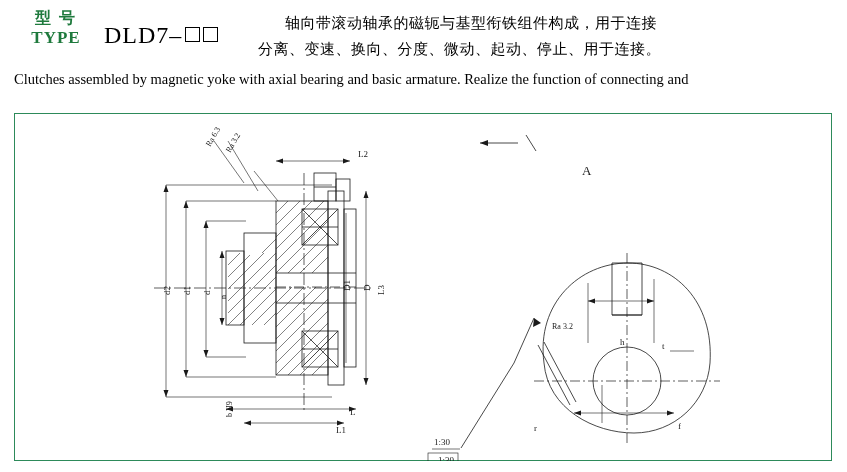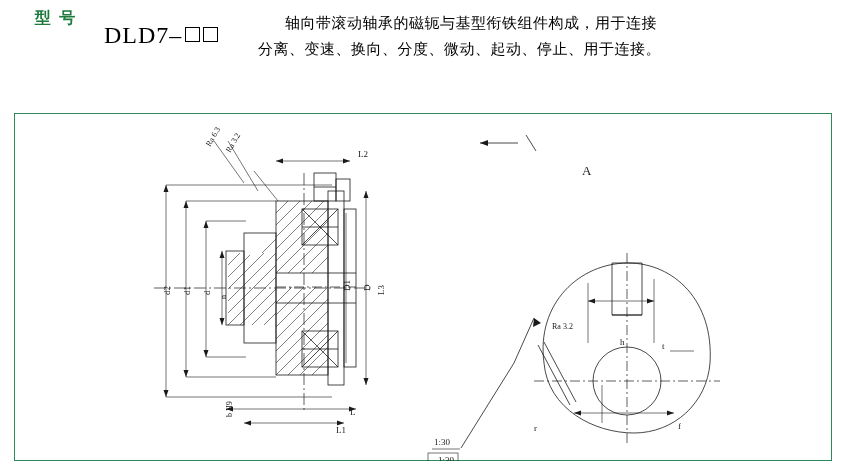--- a/index.html
+++ b/index.html
@@ -1,20 +1,20 @@
 <!DOCTYPE html>
 <html><head>
 <meta charset="utf-8">
 <style>
   html,body{margin:0;padding:0;background:#ffffff;}
   body{width:847px;height:472px;position:relative;overflow:hidden;font-family:"Liberation Serif",serif;color:#000;}
 
   
   .type-block{position:absolute;left:16px;top:8px;width:80px;text-align:center;color:#1f7a3d;font-weight:bold;}
-  .type-cn{font-family:Liberation Sans, sans-serif;font-size:16px;letter-spacing:2px;line-height:20px;}
+  .type-cn{font-family:Liberation Serif, serif;font-size:16px;letter-spacing:2px;line-height:20px;}
   .type-en{font-family:"Liberation Serif",serif;font-size:17px;line-height:20px;letter-spacing:1px;}
 
   .model{position:absolute;left:104px;top:22px;font-family:"Liberation Serif",serif;font-size:24px;font-weight:normal;letter-spacing:1px;}
   .model .sq{display:inline-block;width:13px;height:13px;border:1.4px solid #000;margin-left:3px;vertical-align:1px;}
 
   .cn-line{position:absolute;font-family:"DejaVu Sans",sans-serif;font-size:15px;line-height:19px;letter-spacing:0.5px;}
   .cn1{left:285px;top:14px;}
   .cn2{left:258px;top:40px;}
 
   .en-block{position:absolute;left:14px;top:68px;width:820px;font-family:"Liberation Serif",serif;font-size:14.5px;line-height:22px;}
@@ -22,30 +22,32 @@
   
   .frame{position:absolute;left:14px;top:113px;width:818px;height:348px;border:1px solid #2d8a5a;box-sizing:border-box;}
 
   .svg-wrap{position:absolute;left:14px;top:113px;width:818px;height:348px;}
 </style>
 </head>
 <body>
 
 <div class="type-block">
   <div class="type-cn">型 号</div>
+  <div class="type-en">TYPE</div>
 </div>
 
 <div class="model">
   <span>DLD7–</span><span class="sq"></span><span class="sq"></span>
 </div>
 
 <div class="cn-line cn1">轴向带滚动轴承的磁轭与基型衔铁组件构成，用于连接</div>
 <div class="cn-line cn2">分离、变速、换向、分度、微动、起动、停止、用于连接。</div>
 
 <div class="en-block">
+  <div>Clutches assembled by magnetic yoke with axial bearing and basic armature. Realize the function of connecting and</div>
 </div>
 
 <div class="frame"></div>
 
 <div class="svg-wrap">
 <svg width="818" height="348" viewBox="0 0 818 348" xmlns="http://www.w3.org/2000/svg">
   <g fill="none" stroke="#1a1a1a" stroke-width="0.8" shape-rendering="geometricPrecision">
 
     <line x1="140" y1="175" x2="360" y2="175" stroke-dasharray="12,3,2,3" stroke-width="0.7"></line>
 

